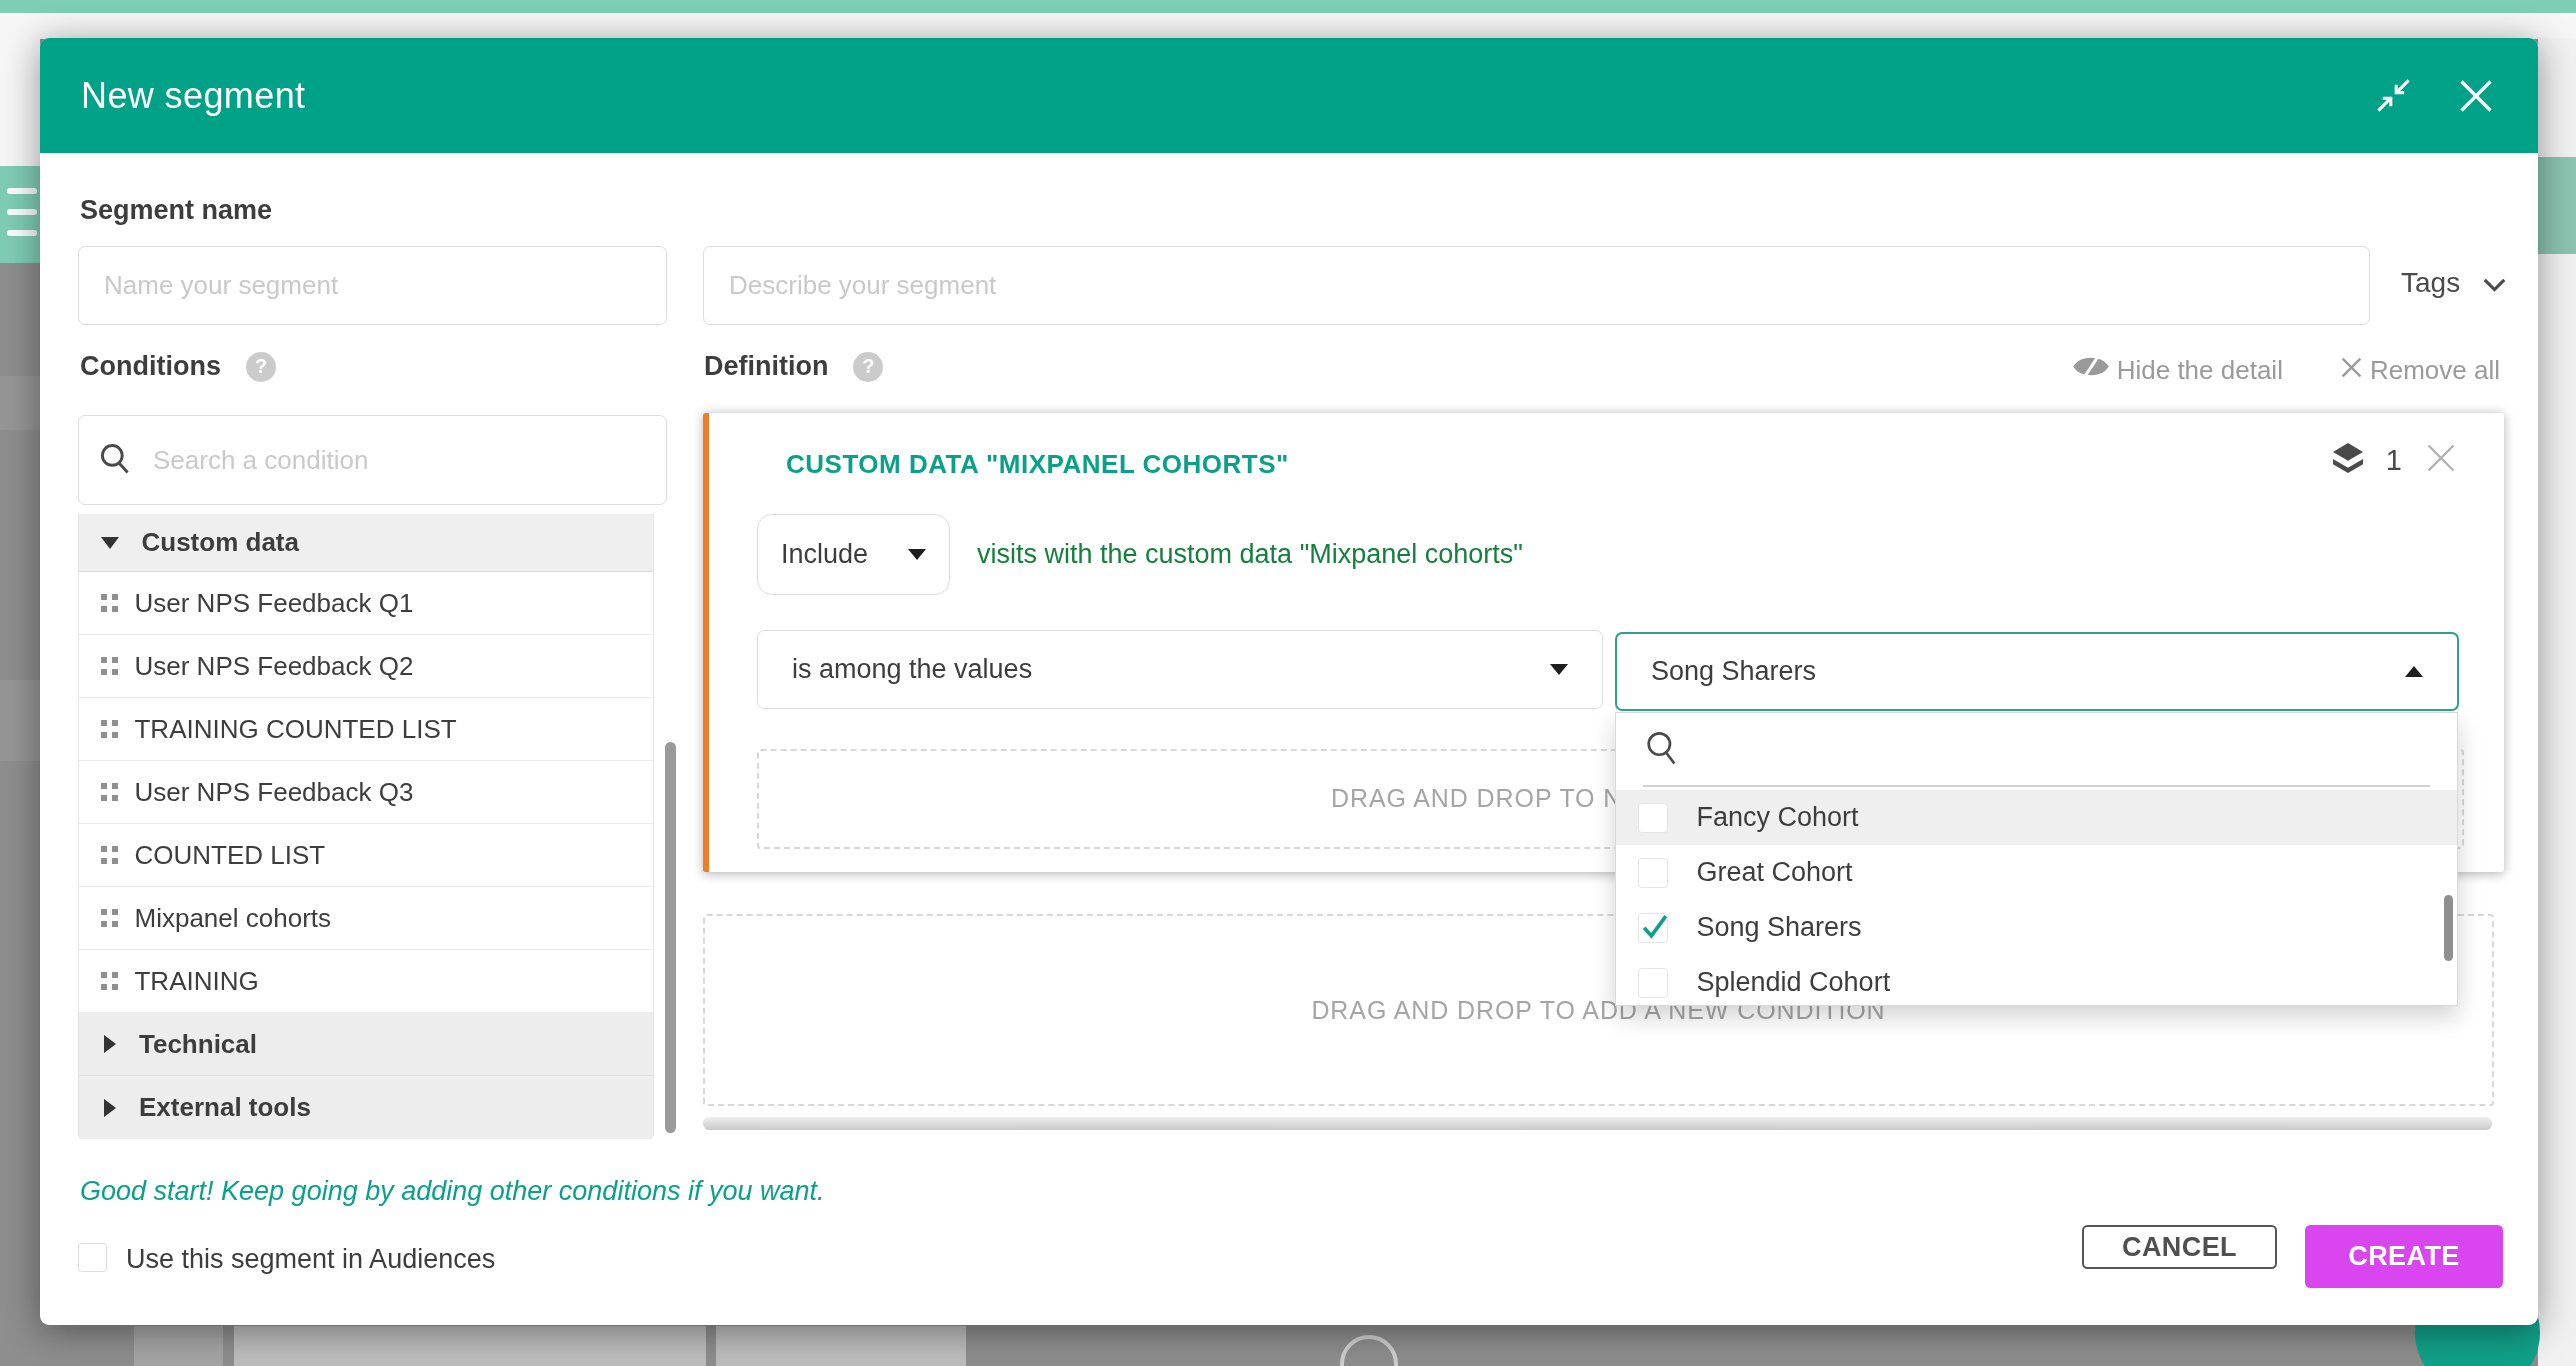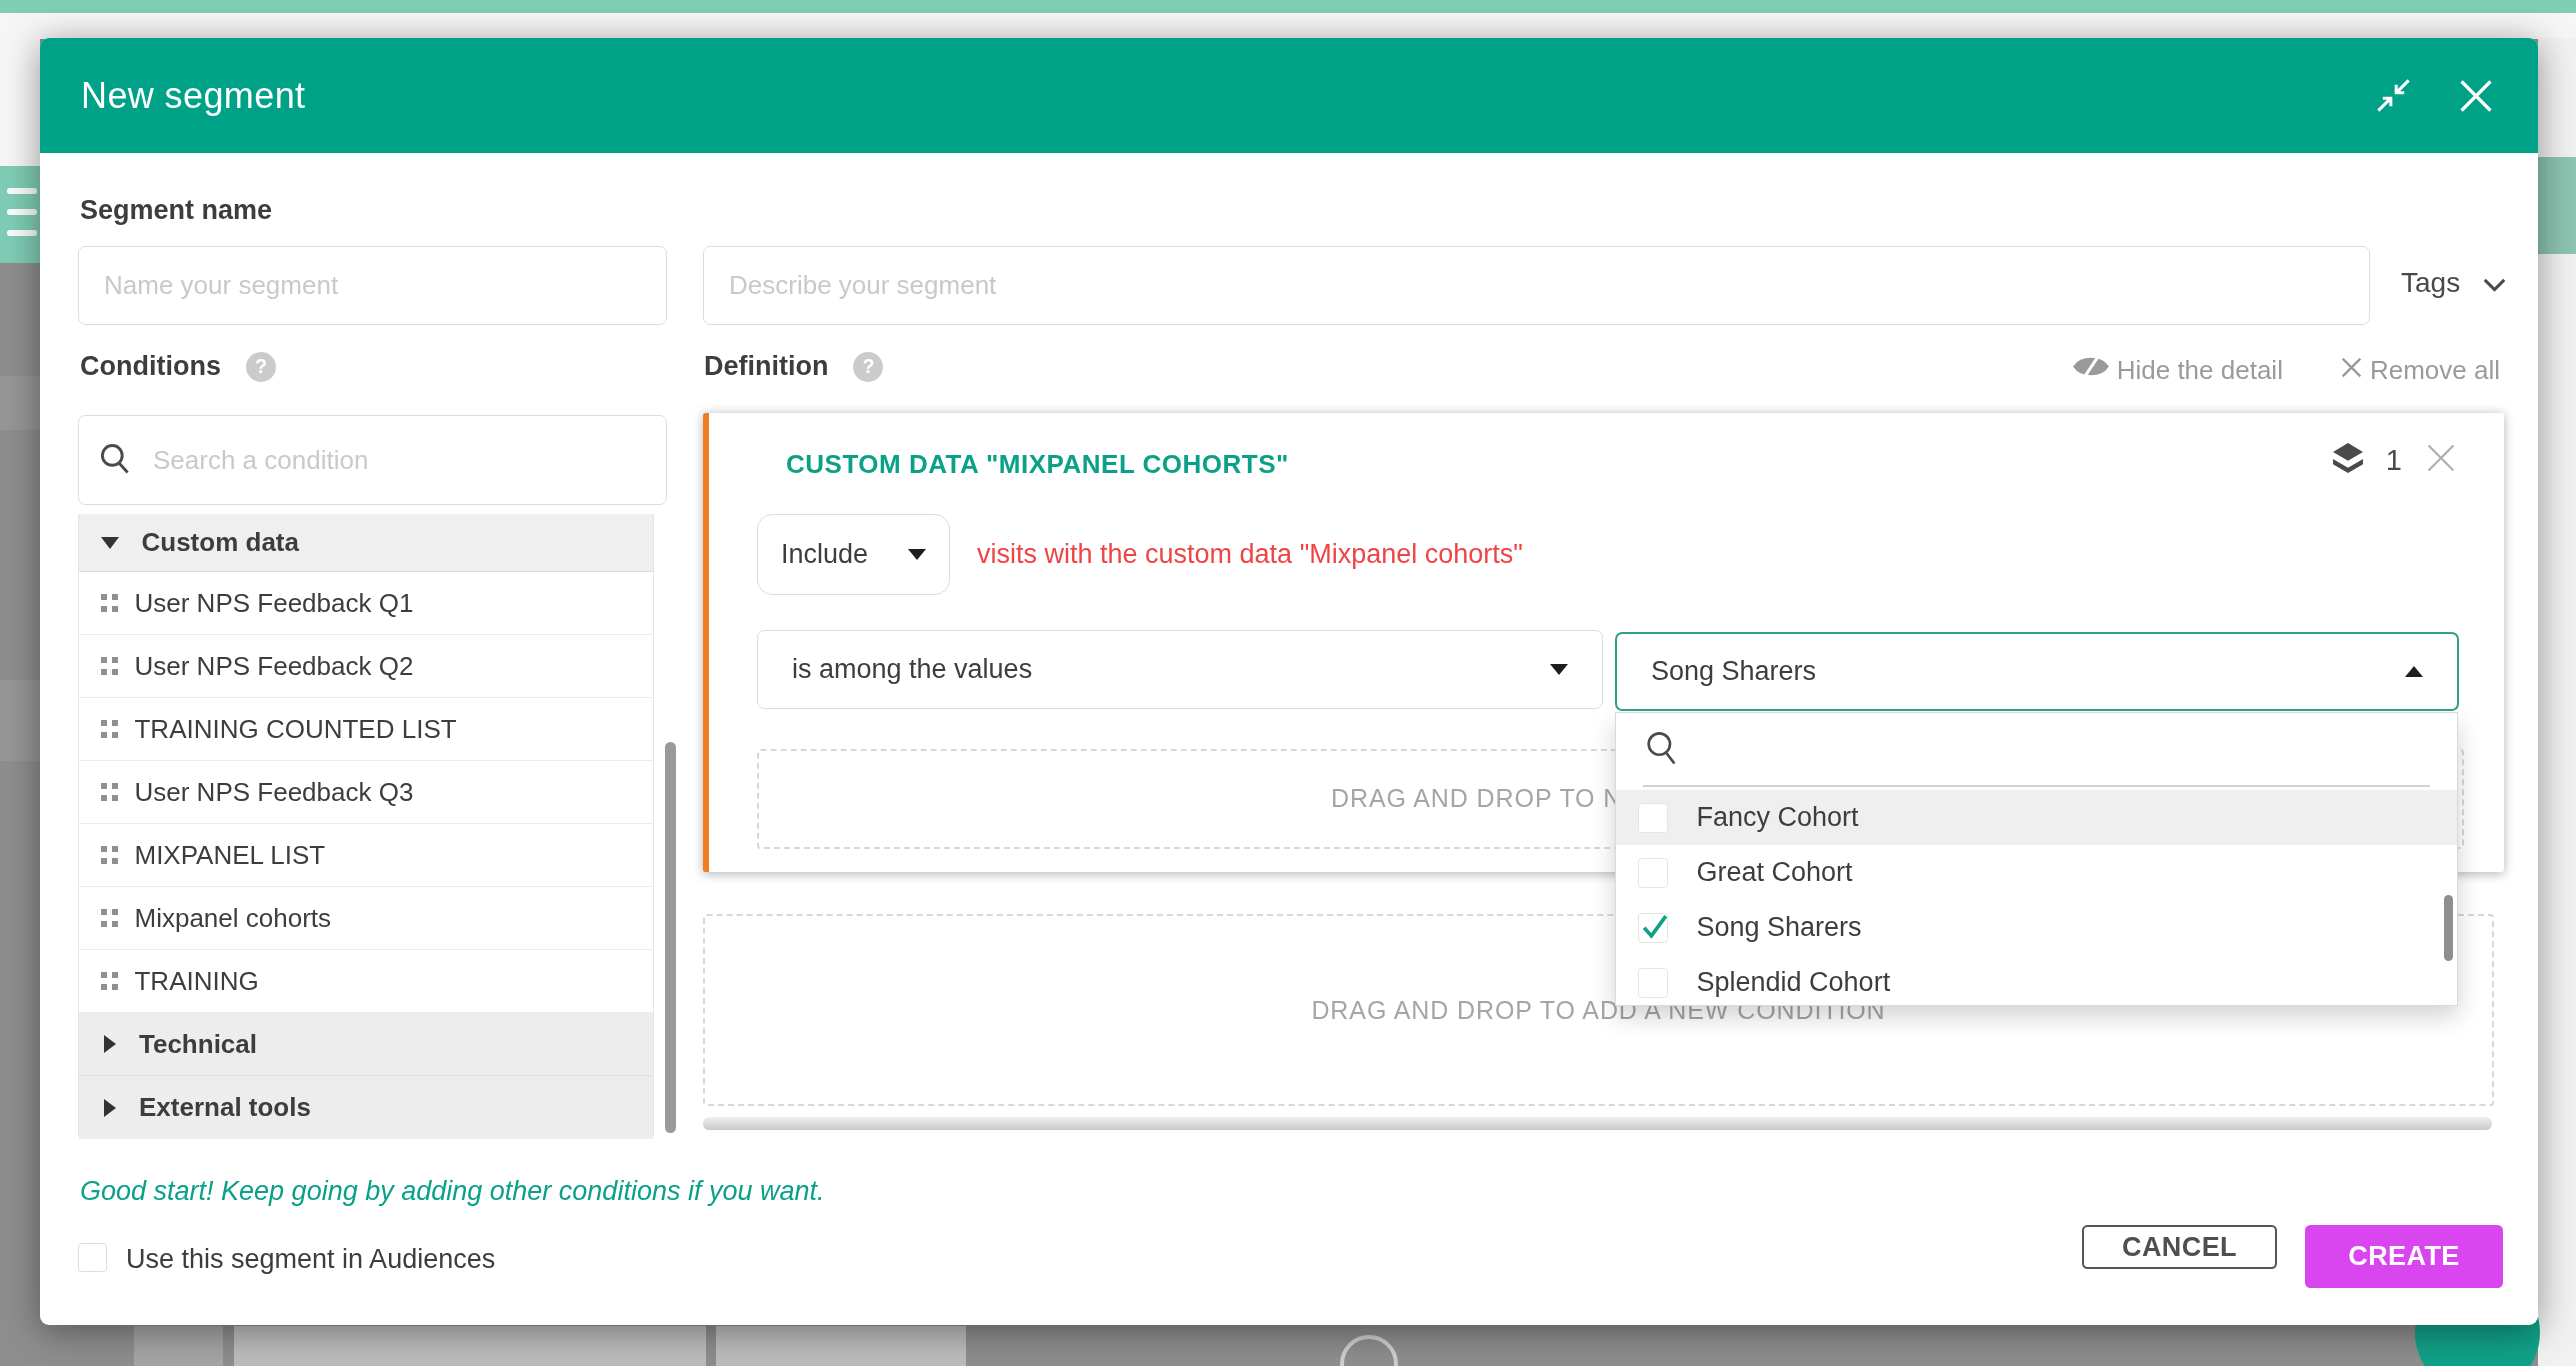--- a/index.html
+++ b/index.html
@@ -71,21 +71,21 @@
   .card-title{position:absolute;left:77px;top:36px;font-size:26px;font-weight:bold;color:#0aa187;letter-spacing:0.5px;}
   .card-right{position:absolute;right:47px;top:27px;display:flex;align-items:center;gap:23px;}
   .stack-count{font-size:29px;color:#4a4a4a;}
   .card-close{font-size:41px;color:#b0b0b0;font-weight:300;line-height:1;}
 
   .include-box{position:absolute;left:48px;top:101px;width:193px;height:81px;border:1.8px solid #dcdcdc;border-radius:15px;
                box-sizing:border-box;display:flex;align-items:center;justify-content:space-between;padding:8px 23px;background:#fff;}
   .include-box span{font-size:27px;color:#3d3d3d;}
   .caret-down{width:0;height:0;border-left:9.8px solid transparent;border-right:9.8px solid transparent;border-top:11.6px solid #1e1e1e;}
   .caret-up{width:0;height:0;border-left:9.8px solid transparent;border-right:9.8px solid transparent;border-bottom:11.6px solid #1e1e1e;}
-  .include-suffix{position:absolute;left:268px;top:101px;height:81px;display:flex;align-items:center;font-size:27px;color:#ef4444;}
+  .include-suffix{position:absolute;left:268px;top:101px;height:81px;display:flex;align-items:center;font-size:27px;color:#15803d;}
 
   .operator-box{position:absolute;left:48px;top:217px;width:846px;height:79px;border:1.8px solid #dcdcdc;border-radius:7.2px;
                 box-sizing:border-box;display:flex;align-items:center;justify-content:space-between;padding:0 34px;background:#fff;}
   .operator-box span{font-size:27px;color:#3d3d3d;}
 
   .dropzone{border:2.7px dashed #d8d8d8;border-radius:3.6px;box-sizing:border-box;}
   .dz1{position:absolute;left:48px;top:336px;width:1707px;height:100px;}
   .dz1-text{position:absolute;left:572px;top:0;height:95px;display:flex;align-items:center;
             font-size:25px;color:#a5a5a5;letter-spacing:0.9px;white-space:nowrap;}
   .dz2{left:663px;top:876px;width:1791px;height:192px;z-index:1;display:flex;align-items:center;justify-content:center;}
@@ -253,21 +253,21 @@
         </span>
       <span class="cond-item-label">User NPS Feedback Q3</span>
     </div>
     <div class="cond-item">
       <span class="handle">
           <i></i>
           <i></i>
           <i></i>
           <i></i>
         </span>
-      <span class="cond-item-label">MIXPANEL LIST</span>
+      <span class="cond-item-label">COUNTED LIST</span>
     </div>
     <div class="cond-item">
       <span class="handle">
           <i></i>
           <i></i>
           <i></i>
           <i></i>
         </span>
       <span class="cond-item-label">Mixpanel cohorts</span>
     </div>

